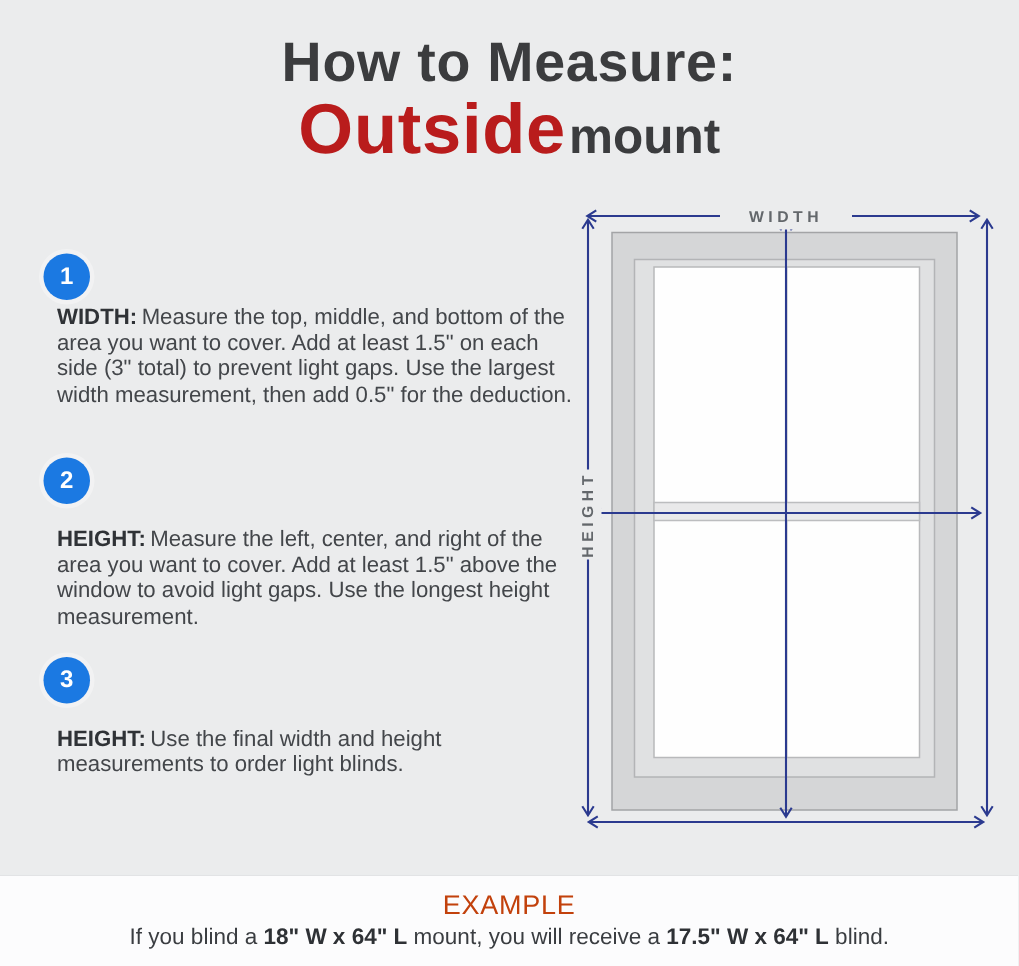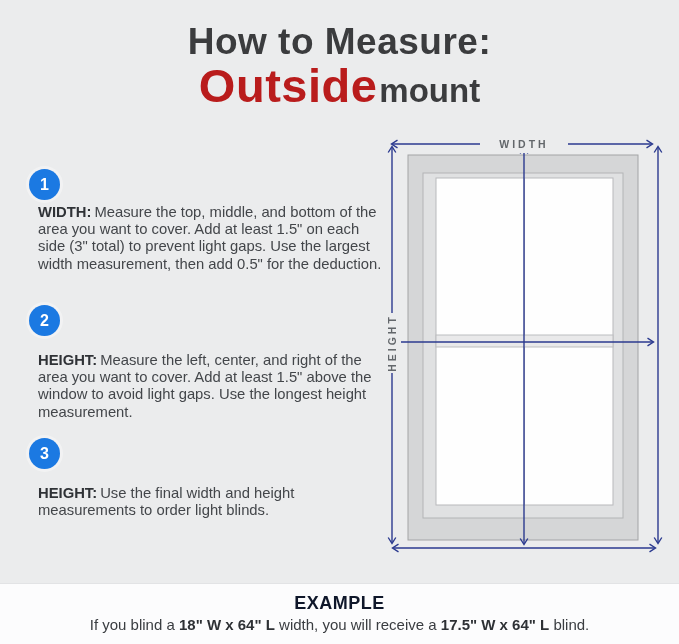--- a/index.html
+++ b/index.html
@@ -45,21 +45,21 @@
   .step-text-2{top:352px;}
   .step-text-3{top:485px;}
   
   .diagram{position:absolute;left:370px;top:125px;width:309px;height:470px;}
   
   .example{
     position:absolute;left:0;top:583px;width:679px;height:61px;
     background:#fcfcfd;border-top:1px solid #e2e3e5;text-align:center;
   }
   .example-heading{
-    margin-top:9px;font-size:18px;font-weight:700;color:#0f172a;
+    margin-top:9px;font-size:18px;font-weight:400;color:#c2410c;
     letter-spacing:.5px;
   }
   .example-line{
     margin-top:2px;font-size:15px;color:#3a3d41;
   }
   .example-line b{color:#2e3135;}
 </style>
 </head>
 <body>
 
@@ -108,14 +108,14 @@
   <g>
     <rect x="110" y="10" width="88" height="18" fill="#ebeced"></rect>
     <text x="154" y="23" text-anchor="middle" font-size="10.5" font-weight="700" letter-spacing="3" fill="#63676b" font-family="Liberation Sans, sans-serif">WIDTH</text>
     <rect x="13" y="188" width="18" height="60" fill="#ebeced"></rect>
     <text x="0" y="0" text-anchor="middle" font-size="10.5" font-weight="700" letter-spacing="3" fill="#63676b" font-family="Liberation Sans, sans-serif" transform="translate(25.5,218) rotate(-90)">HEIGHT</text>
   </g>
 </svg>
 
 <div class="example">
   <div class="example-heading">EXAMPLE</div>
-  <div class="example-line"><span>If you blind a </span><b>18" W x 64" L</b><span> width, you will receive a </span><b>17.5" W x 64" L</b><span> blind.</span></div>
+  <div class="example-line"><span>If you blind a </span><b>18" W x 64" L</b><span> mount, you will receive a </span><b>17.5" W x 64" L</b><span> blind.</span></div>
 </div>
 
 </body></html>

